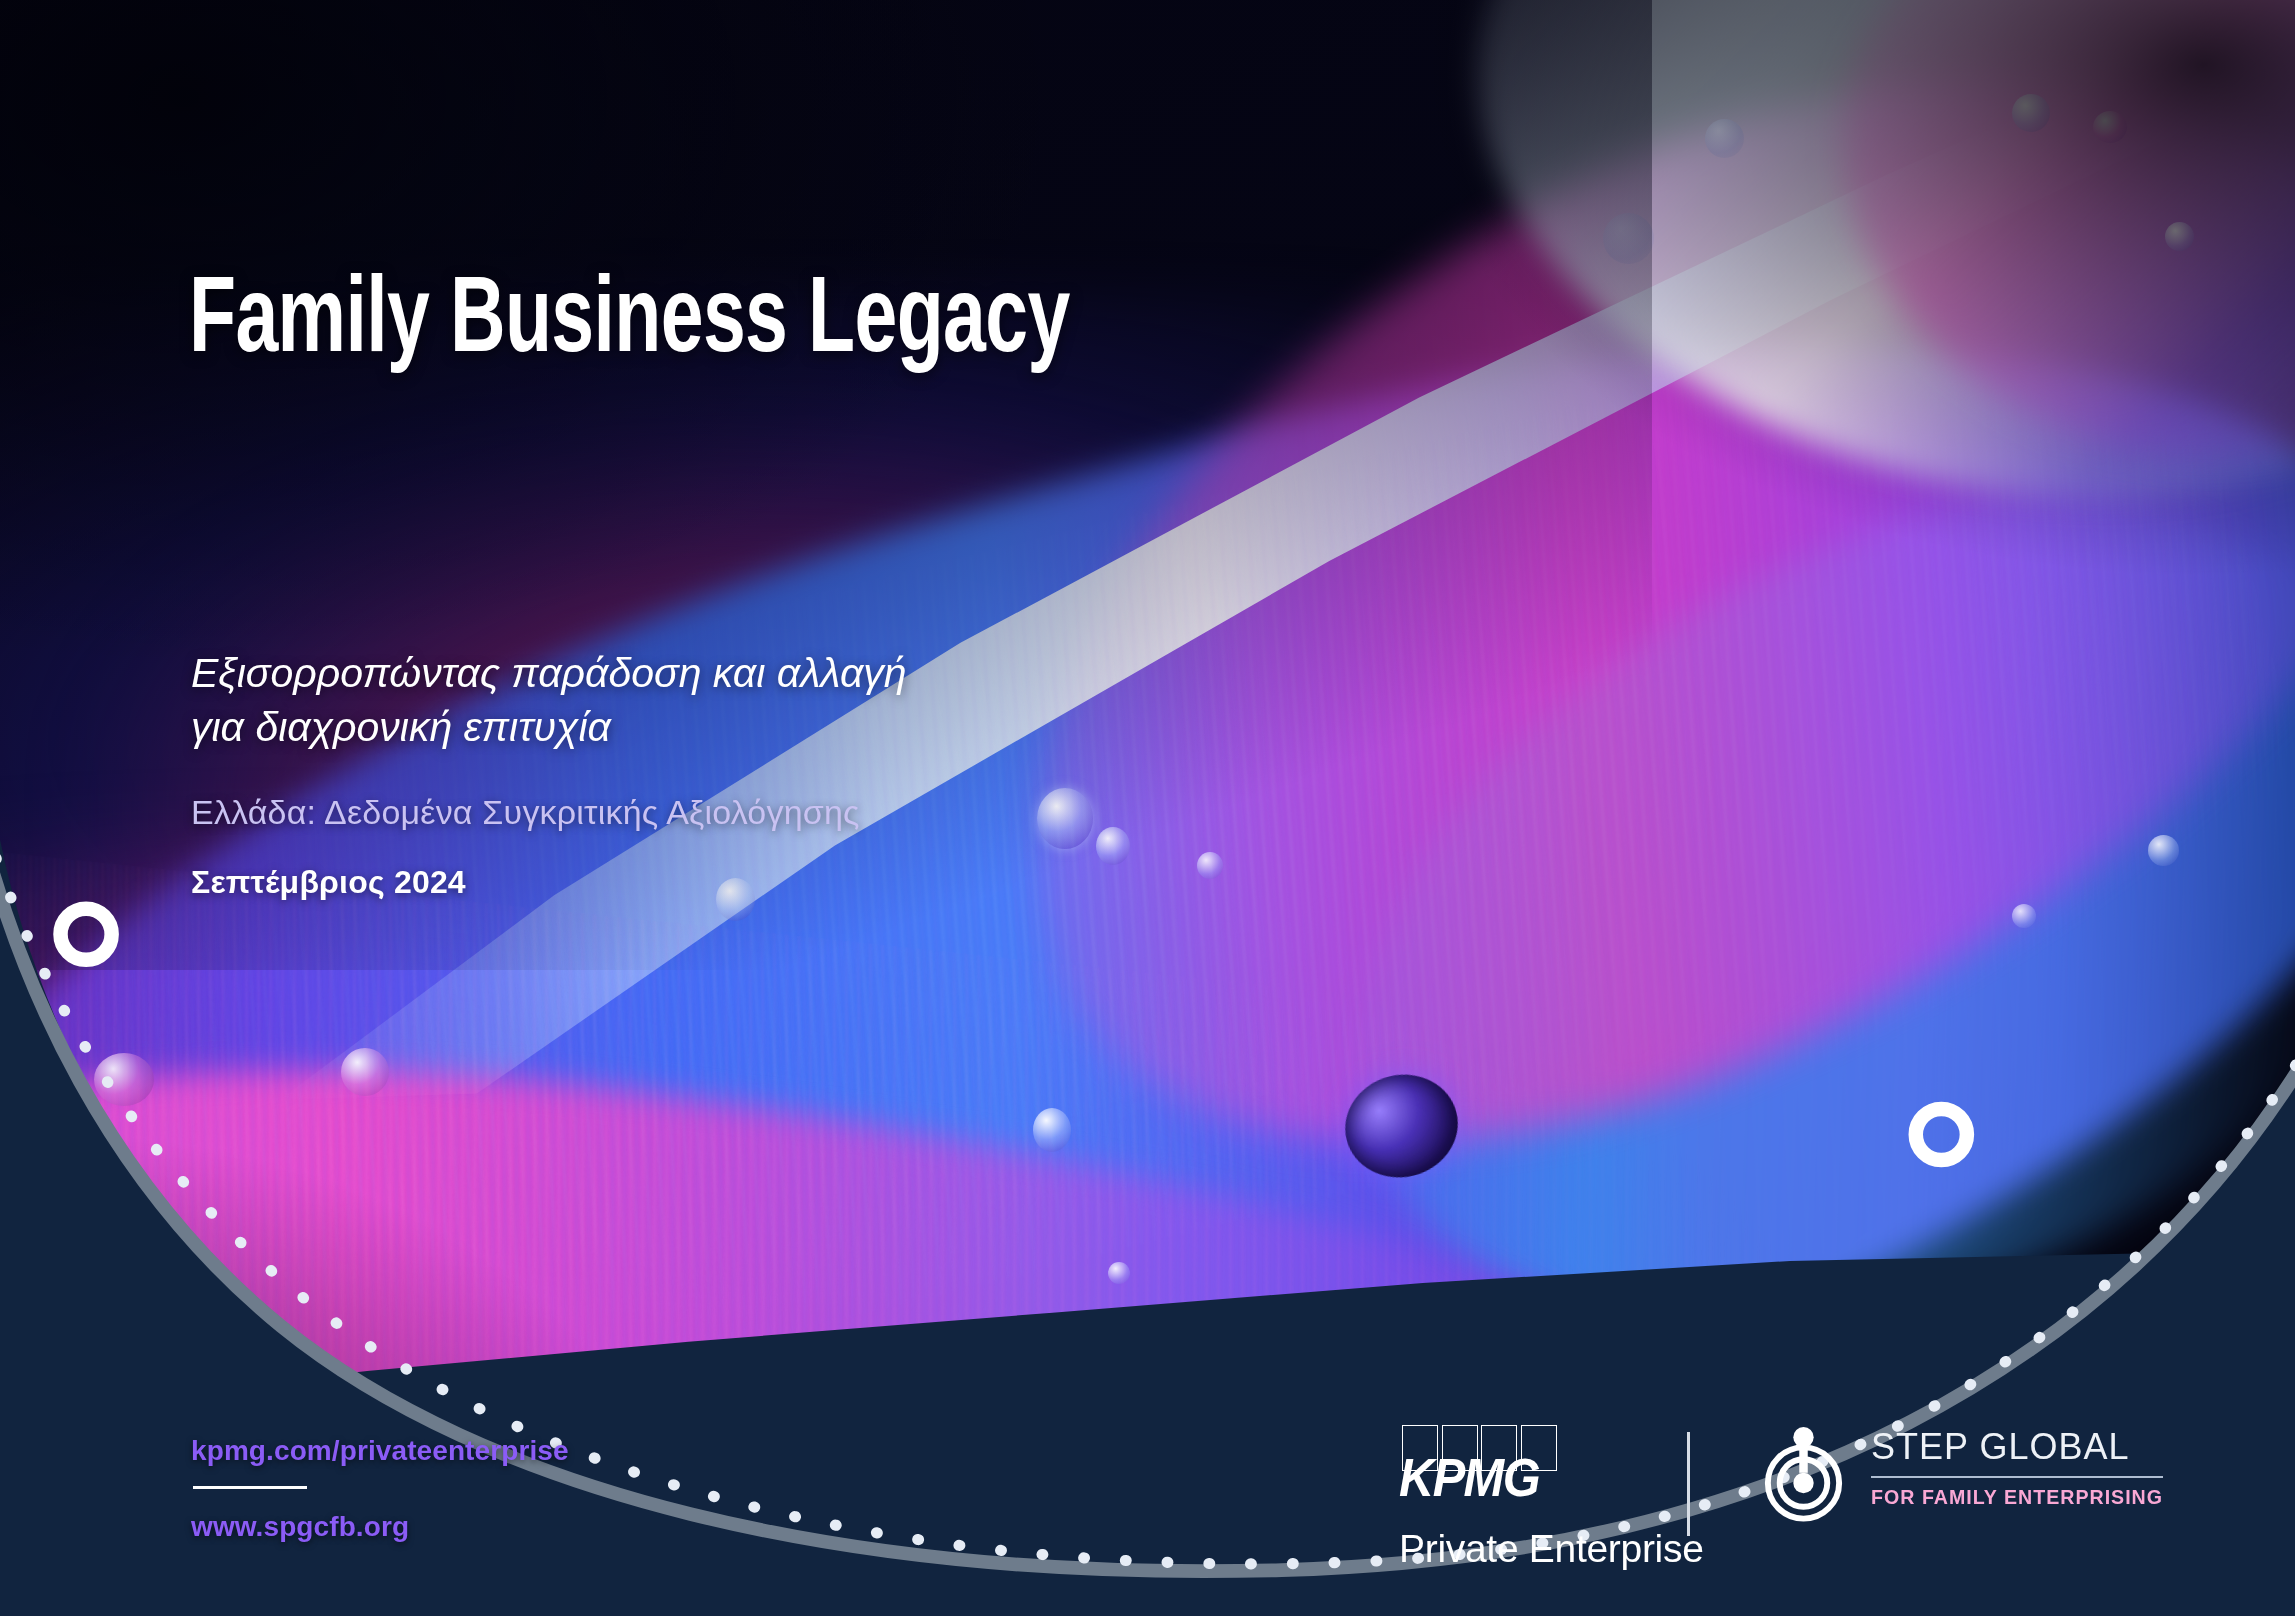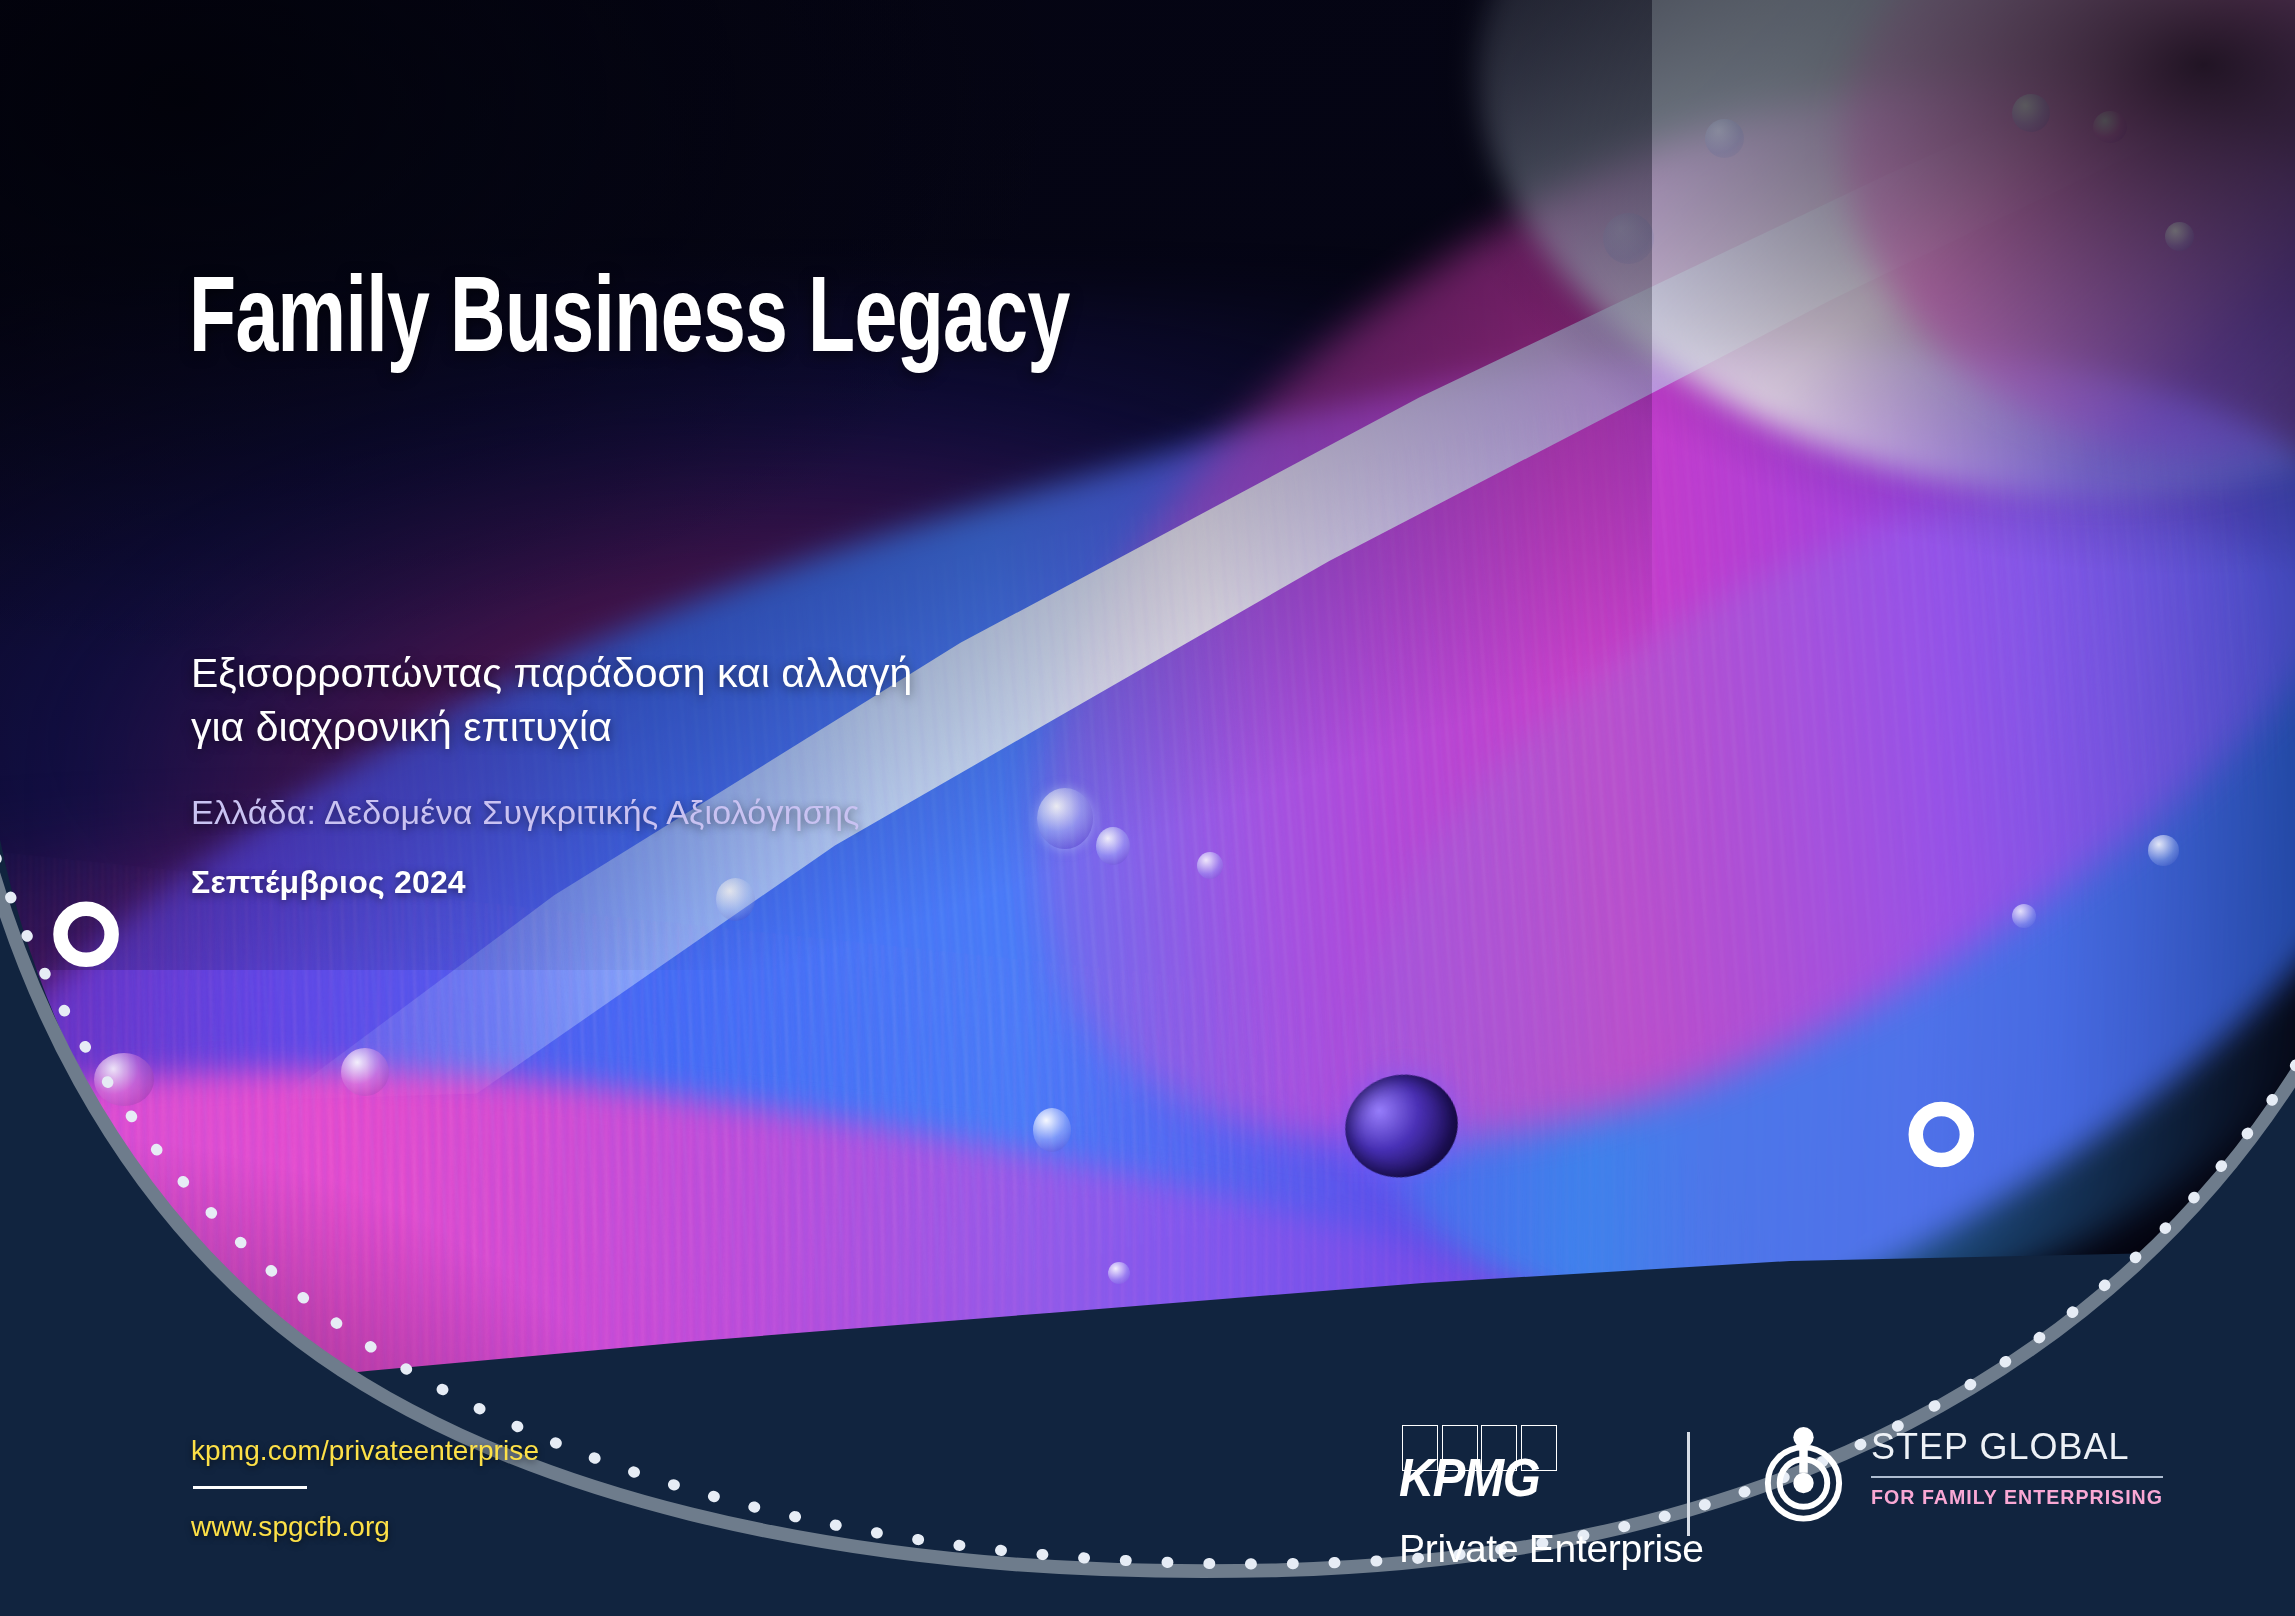--- a/index.html
+++ b/index.html
@@ -238,20 +238,21 @@
   }
   .subtitle div{white-space:nowrap;}
 
   .tagline{
     position:absolute;left:145px;top:646px;
     color:#ffffff;
     font-weight:400;
     font-size:41px;
     line-height:1.32;
     text-shadow:0 1.7px 10.2px rgba(0,0,0,.55);
+    font-style:italic;
   }
   .tagline div{white-space:nowrap;}
 
   .region{
     position:absolute;left:145px;top:793px;
     color:#C9C2F2;
     font-weight:400;
     font-size:34px;
     letter-spacing:0.2px;
     white-space:nowrap;
@@ -263,22 +264,22 @@
     font-weight:700;
     font-size:32px;
     letter-spacing:0.2px;
     white-space:nowrap;
     text-shadow:0 1.7px 8.5px rgba(0,0,0,.5);
   }
 
   
   .links{position:absolute;left:145px;top:1435px;}
   .links a,.links span.lk{
-    display:block;color:#fde047;text-decoration:none;
-    font-size:28px;font-weight:400;letter-spacing:0.1px;white-space:nowrap;
+    display:block;color:#8b5cf6;text-decoration:none;
+    font-size:28px;font-weight:700;letter-spacing:0.1px;white-space:nowrap;
     text-shadow:0 1.7px 6.8px rgba(0,0,0,.55);
   }
   .links .rule{
     width:114px;height:2.6px;background:#ffffff;margin:19px 0 22px 1.7px;
   }
 
   
   .logos{
     position:absolute;left:1353px;top:1425px;
     display:flex;align-items:flex-start;

